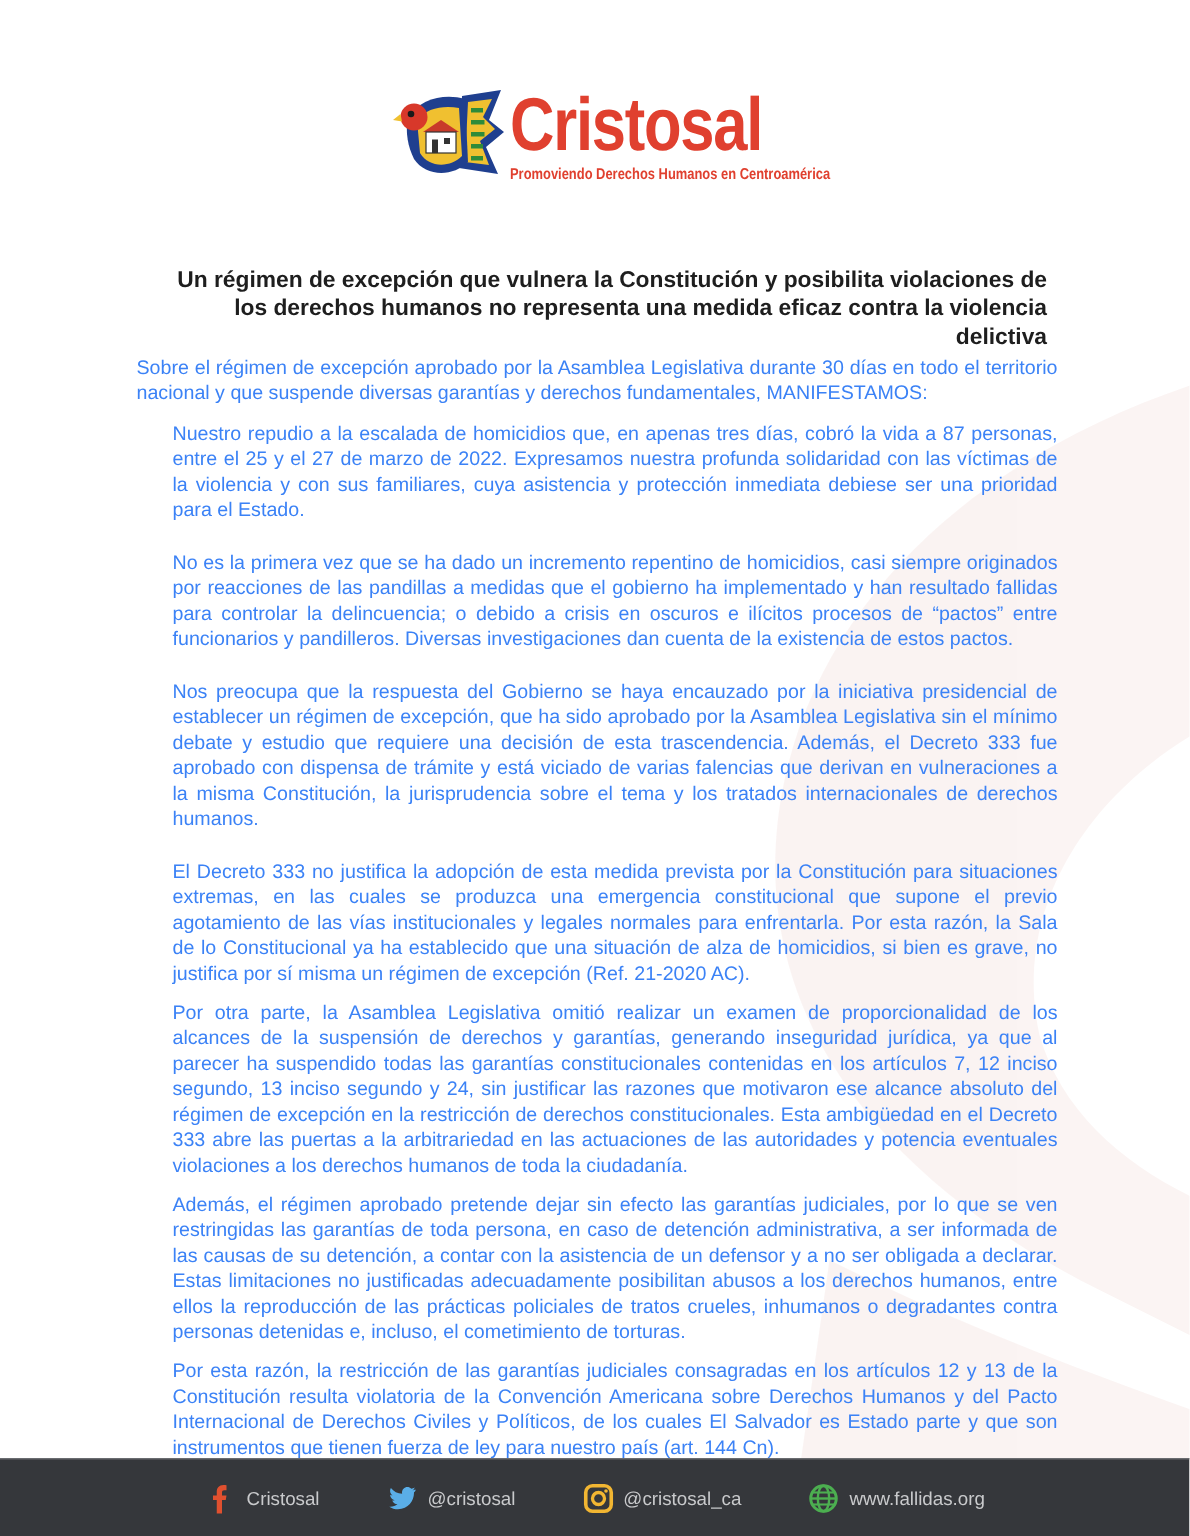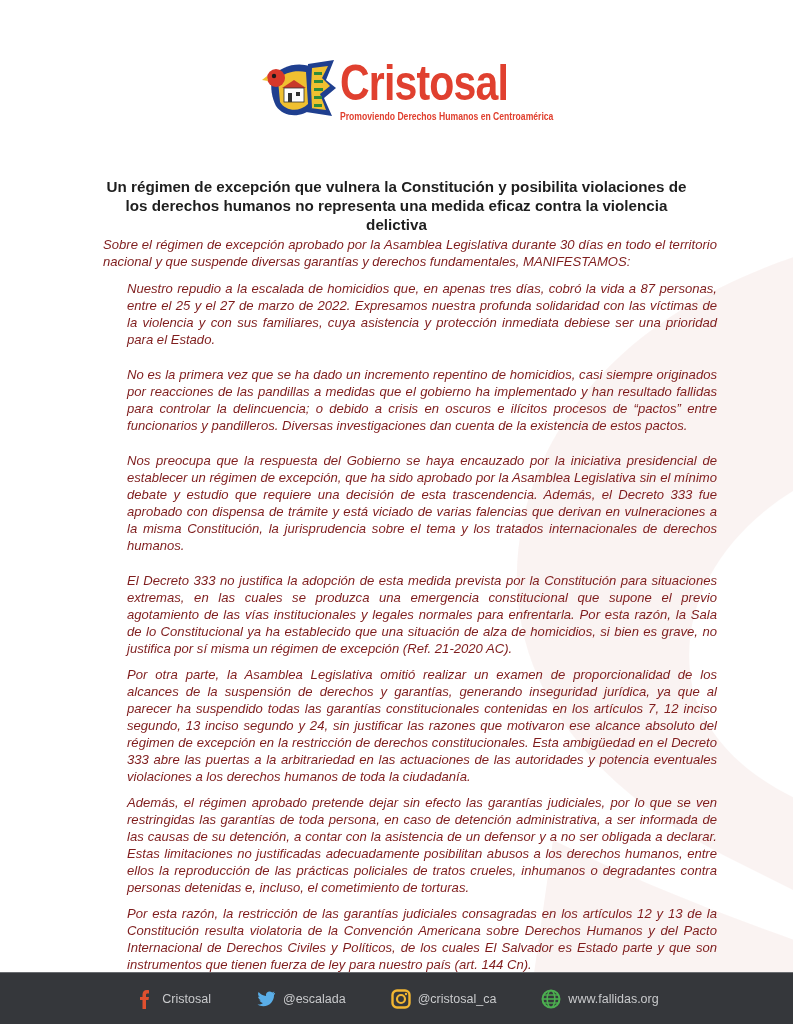--- a/index.html
+++ b/index.html
@@ -24,26 +24,26 @@
       font-size: 50px; line-height: 50px; color: #e0402f; letter-spacing: -1px;
       transform: scaleX(0.82); transform-origin: left center; white-space: nowrap;
     }
     .logo .tagline {
       font-family: "Liberation Sans", sans-serif; font-weight: bold;
       font-size: 10.5px; color: #e0402f; white-space: nowrap; margin-top: 2px;
       transform: scaleX(0.82); transform-origin: left center;
     }
     .title {
       position: absolute; left: 95px; top: 167px; width: 603px;
-      text-align: center; font-weight: bold; font-size: 15.2px; line-height: 19px;
+      text-align: right; font-weight: bold; font-size: 15.2px; line-height: 19px;
       color: #1e1e1e;
     }
     .content {
-      position: absolute; left: 103px; top: 236px; width: 614px;
-      font-size: 13.1px; line-height: 17px; color: #7f1d1d; text-align: justify; font-style: italic;
+      position: absolute; left: 91px; top: 236px; width: 614px;
+      font-size: 13.1px; line-height: 17px; color: #3b82f6; text-align: justify;
     }
     .content p { margin: 0; }
     .intro { margin-bottom: 10px !important; }
     .item { margin-left: 24px !important; }
     .gap-lg { margin-bottom: 18px !important; }
     .gap-sm { margin-bottom: 9px !important; }
     .footer {
       position: absolute; left: 0; top: 972px; width: 793px; height: 52px;
       background: #35373b; border-top: 1px solid #6a6c70;
       display: flex; align-items: center; justify-content: center; gap: 0;
@@ -114,21 +114,21 @@
         </svg>
     </span>
     <span>Cristosal</span>
   </a>
   <a class="social">
     <span class="ic">
       <svg viewBox="0 0 22 22">
           <path d="M20 5 C19.3 5.3 18.6 5.5 17.9 5.6 C18.7 5.1 19.2 4.4 19.5 3.6 C18.8 4 18 4.3 17.2 4.5 C15.8 3 13.4 3 12 4.5 C11.1 5.4 10.8 6.7 11.1 7.9 C8.1 7.8 5.4 6.3 3.6 4 C2.6 5.7 3.1 7.8 4.7 8.9 C4.1 8.9 3.6 8.7 3.1 8.5 C3.1 10.3 4.4 11.8 6.1 12.2 C5.6 12.3 5 12.4 4.5 12.3 C5 13.8 6.4 14.9 8 14.9 C6.5 16.1 4.5 16.7 2.5 16.5 C4.2 17.6 6.2 18.2 8.3 18.2 C15.2 18.2 19 12.4 19 7.4 V6.9 C19.7 6.4 20.3 5.8 20 5 Z" fill="#5aaee8"></path>
         </svg>
     </span>
-    <span>@escalada</span>
+    <span>@cristosal</span>
   </a>
   <a class="social">
     <span class="ic">
       <svg viewBox="0 0 22 22">
           <rect x="2.5" y="2.5" width="17" height="17" rx="4.5" fill="none" stroke="#f2b632" stroke-width="2.4"></rect>
           <circle cx="11" cy="11" r="4" fill="none" stroke="#f2b632" stroke-width="2.2"></circle>
           <circle cx="16" cy="6" r="1.2" fill="#f2b632"></circle>
         </svg>
     </span>
     <span>@cristosal_ca</span>

